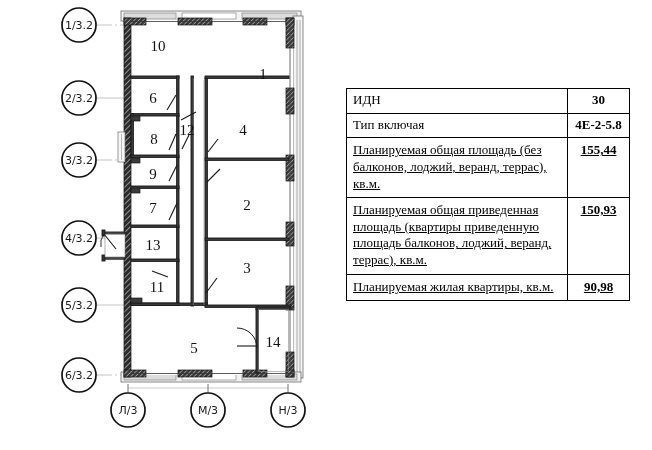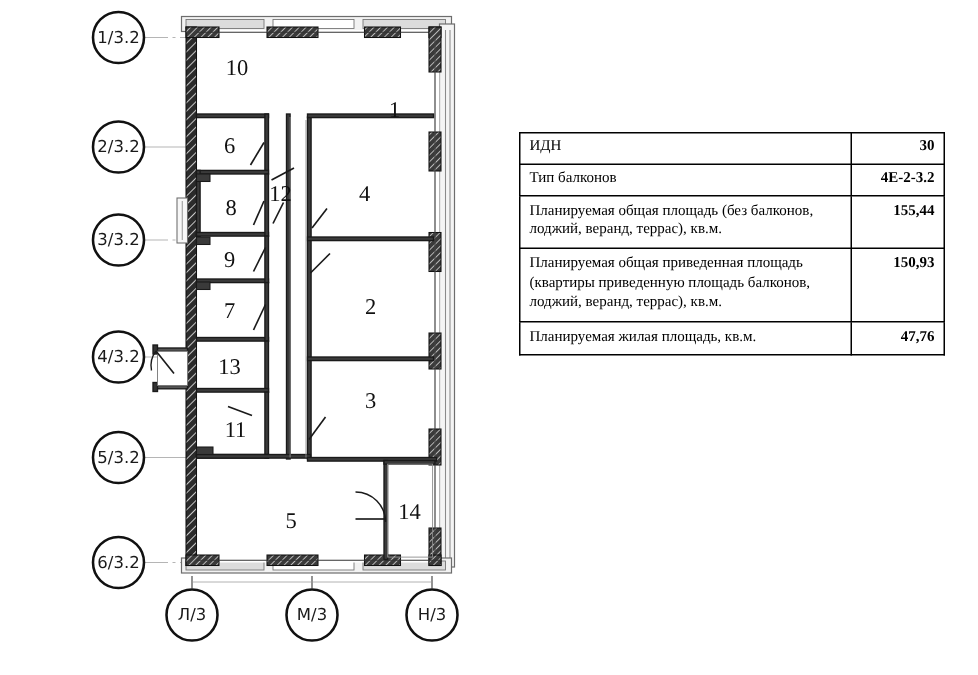--- a/index.html
+++ b/index.html
@@ -35,32 +35,32 @@
     dominant-baseline: central;
   }
 
   
   #spec-table {
     position: absolute;
     left: 346px;
     top: 88px;
     width: 284px;
     border-collapse: collapse;
-    font-size: 10px;
+    font-size: 13px;
     line-height: 1.28;
     color: #000;
   }
   #spec-table td {
     border: 1px solid #000;
     padding: 3px 6px 4px 6px;
     vertical-align: top;
   }
   #spec-table td.label { width: 222px; text-align: left; font-weight: normal; }
-  #spec-table td.value { width: 62px; text-align: right; font-weight: bold; vertical-align: top; }
-  #spec-table tr.tall td { padding-top: 4px; padding-bottom: 5px; }
+  #spec-table td.value { width: 62px; text-align: center; font-weight: bold; vertical-align: top; }
+  #spec-table tr.tall td { padding-top: 4px; padding-bottom: 5px; text-decoration: underline; }
 </style>
 </head>
 <body>
 
 <div id="root">
 
   <svg id="plan-svg" width="340" height="450" viewBox="0 0 340 450">
 
     <defs>
       <pattern id="hatch" width="4" height="4" patternUnits="userSpaceOnUse" patternTransform="rotate(45)">
@@ -278,31 +278,31 @@
 
   </svg>
 
   <table id="spec-table">
     <tbody>
       <tr>
         <td class="label">ИДН</td>
         <td class="value">30</td>
       </tr>
       <tr>
-        <td class="label">Тип балконов</td>
-        <td class="value">4Е-2-3.2</td>
+        <td class="label">Тип включая</td>
+        <td class="value">4Е-2-5.8</td>
       </tr>
       <tr class="tall">
         <td class="label">Планируемая общая площадь (без балконов, лоджий, веранд, террас), кв.м.</td>
         <td class="value">155,44</td>
       </tr>
       <tr class="tall">
         <td class="label">Планируемая общая приведенная площадь (квартиры приведенную площадь балконов, лоджий, веранд, террас), кв.м.</td>
         <td class="value">150,93</td>
       </tr>
       <tr class="tall">
-        <td class="label">Планируемая жилая площадь, кв.м.</td>
-        <td class="value">47,76</td>
+        <td class="label">Планируемая жилая квартиры, кв.м.</td>
+        <td class="value">90,98</td>
       </tr>
     </tbody>
   </table>
 
 </div>
 
 </body></html>

